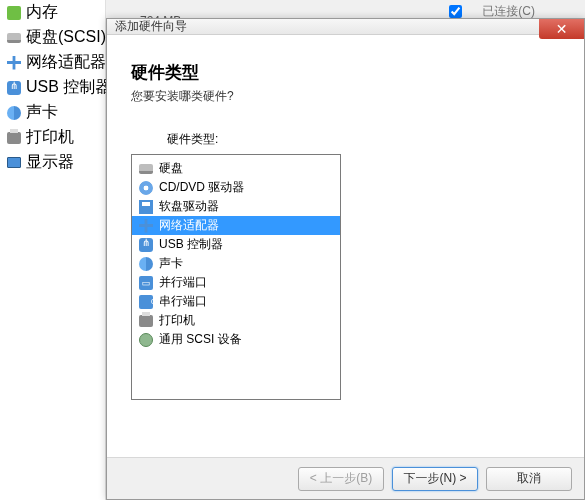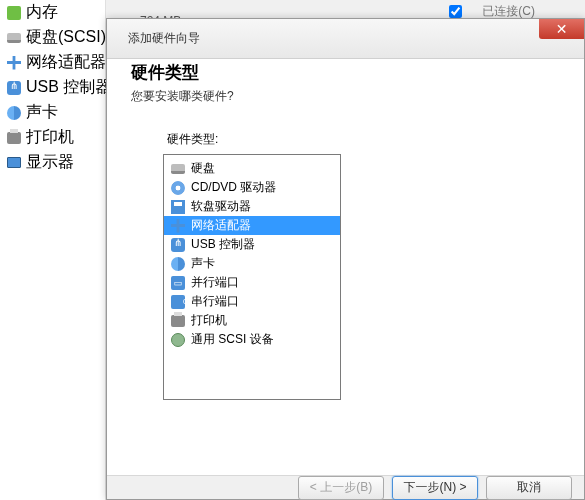--- a/index.html
+++ b/index.html
@@ -8,38 +8,38 @@
 .bg-left { position: absolute; left: 0; top: 0; width: 106px; height: 500px; background: #fff; border-right: 1px solid #e0e0e0; }
 .sidebar-list { padding: 0 2px; }
 .sb-item { display: flex; align-items: center; gap: 4px; padding: 2px 4px; font-size: 16px; color: #000; cursor: pointer; white-space: nowrap; }
 .sb-item.sel { background: #fff; }
 .sb-icon { width: 16px; height: 16px; flex-shrink: 0; display: flex; align-items: center; justify-content: center; }
 .bg-chk { position: absolute; right: 50px; top: 3px; font-size: 12px; display: flex; align-items: center; gap: 20px; color: #777; }
 .bg-val { position: absolute; left: 140px; top: 14px; font-size: 12px; color: #555; }
 
 .dialog { position: absolute; left: 106px; top: 18px; right: 0; bottom: 0; background: #fff; border: 1px solid #999; box-shadow: 0 0 8px rgba(0,0,0,0.2); }
 
-.titlebar { height: 40px; background: linear-gradient(#f7f7f7, #e8e8e8); border-bottom: 1px solid #d0d0d0; display: flex; align-items: center; padding: 0 21px; font-size: 12px; color: #333; position: relative; }
+.titlebar { height: 16px; background: linear-gradient(#f7f7f7, #e8e8e8); border-bottom: 1px solid #d0d0d0; display: flex; align-items: center; padding: 0 8px; font-size: 12px; color: #333; position: relative; }
 .close-btn { position: absolute; right: 0; top: 0; width: 45px; height: 20px; background: linear-gradient(#e26f63, #c43a2a); color: #fff; display: flex; align-items: center; justify-content: center; border-bottom-left-radius: 3px; cursor: pointer; font-size: 14px; }
 
 .dlg-body { position: absolute; top: 28px; left: 0; right: 0; bottom: 40px; padding: 14px 24px; }
 .section-title { font-size: 17px; font-weight: bold; color: #000; margin-bottom: 4px; }
 .section-sub { font-size: 12px; color: #333; margin-bottom: 26px; }
 
 .columns { display: flex; gap: 24px; }
 .col-left { flex: 0 0 210px; }
 .col-right { flex: 1; }
 .col-label { font-size: 12px; color: #000; margin-bottom: 6px; margin-left: 36px; }
-.listbox { border: 1px solid #7a7a7a; height: 246px; background: #fff; padding: 4px 0; overflow: hidden; margin-left: 32px; }
+.listbox { border: 1px solid #7a7a7a; height: 246px; background: #fff; padding: 4px 0; overflow: hidden; }
 .li { display: flex; align-items: center; gap: 5px; padding: 1px 6px; font-size: 12px; cursor: pointer; }
 .li.selected { background: #3399ff; color: #fff; }
 .li-icon { width: 16px; height: 16px; flex-shrink: 0; display: flex; align-items: center; justify-content: center; }
 .desc-text { font-size: 12px; color: #000; }
 
-.dlg-footer { position: absolute; bottom: 0; left: 0; right: 0; height: 24px; background: #f0f0f0; border-top: 1px solid #d8d8d8; display: flex; align-items: center; justify-content: flex-end; gap: 8px; padding: 0 12px; }
+.dlg-footer { position: absolute; bottom: 0; left: 0; right: 0; height: 42px; background: #f0f0f0; border-top: 1px solid #d8d8d8; display: flex; align-items: center; justify-content: flex-end; gap: 8px; padding: 0 12px; }
 .btn { min-width: 86px; height: 24px; font-size: 12px; border: 1px solid #aaa; background: linear-gradient(#fdfdfd, #e8e8e8); border-radius: 3px; cursor: pointer; color: #333; }
 .btn:disabled { color: #a0a0a0; cursor: default; }
 .btn.primary { border: 1px solid #4a90d9; box-shadow: 0 0 2px #6ab0f3; }
 
 
 .ico-chip { background: #6fbf44; border-radius: 2px; width: 14px; height: 14px; }
 .ico-cpu { background: #d9b844; border-radius: 2px; width: 14px; height: 14px; }
 .ico-hdd { width: 14px; height: 10px; background: #bdbdbd; border-radius: 2px; border-bottom: 3px solid #8a8a8a; }
 .ico-cd { width: 14px; height: 14px; border-radius: 50%; background: radial-gradient(circle, #fff 25%, #6aa7e8 26% 70%, #ddd 71%); }
 .ico-floppy { width: 14px; height: 14px; background: #4a90d9; position: relative; }

